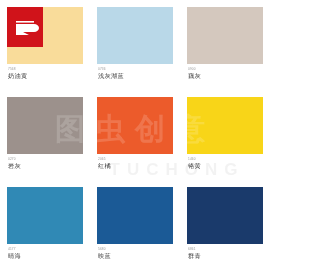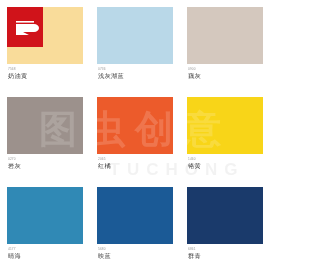--- a/index.html
+++ b/index.html
@@ -73,21 +73,21 @@
     position:absolute;
     left:0;top:96px;
     width:270px;height:66px;
     pointer-events:none;
     display:flex;
     align-items:center;
     justify-content:center;
     opacity:0.16;
   }
   #watermark .wm-text{
-    font-size:38px;
+    font-size:30px;
     font-weight:bold;
     color:#ffffff;
     letter-spacing:10px;
     font-family:"Liberation Sans","DejaVu Sans",sans-serif;
     white-space:nowrap;
   }
   #watermark2{
     position:absolute;
     left:0;top:150px;
     width:270px;height:40px;

